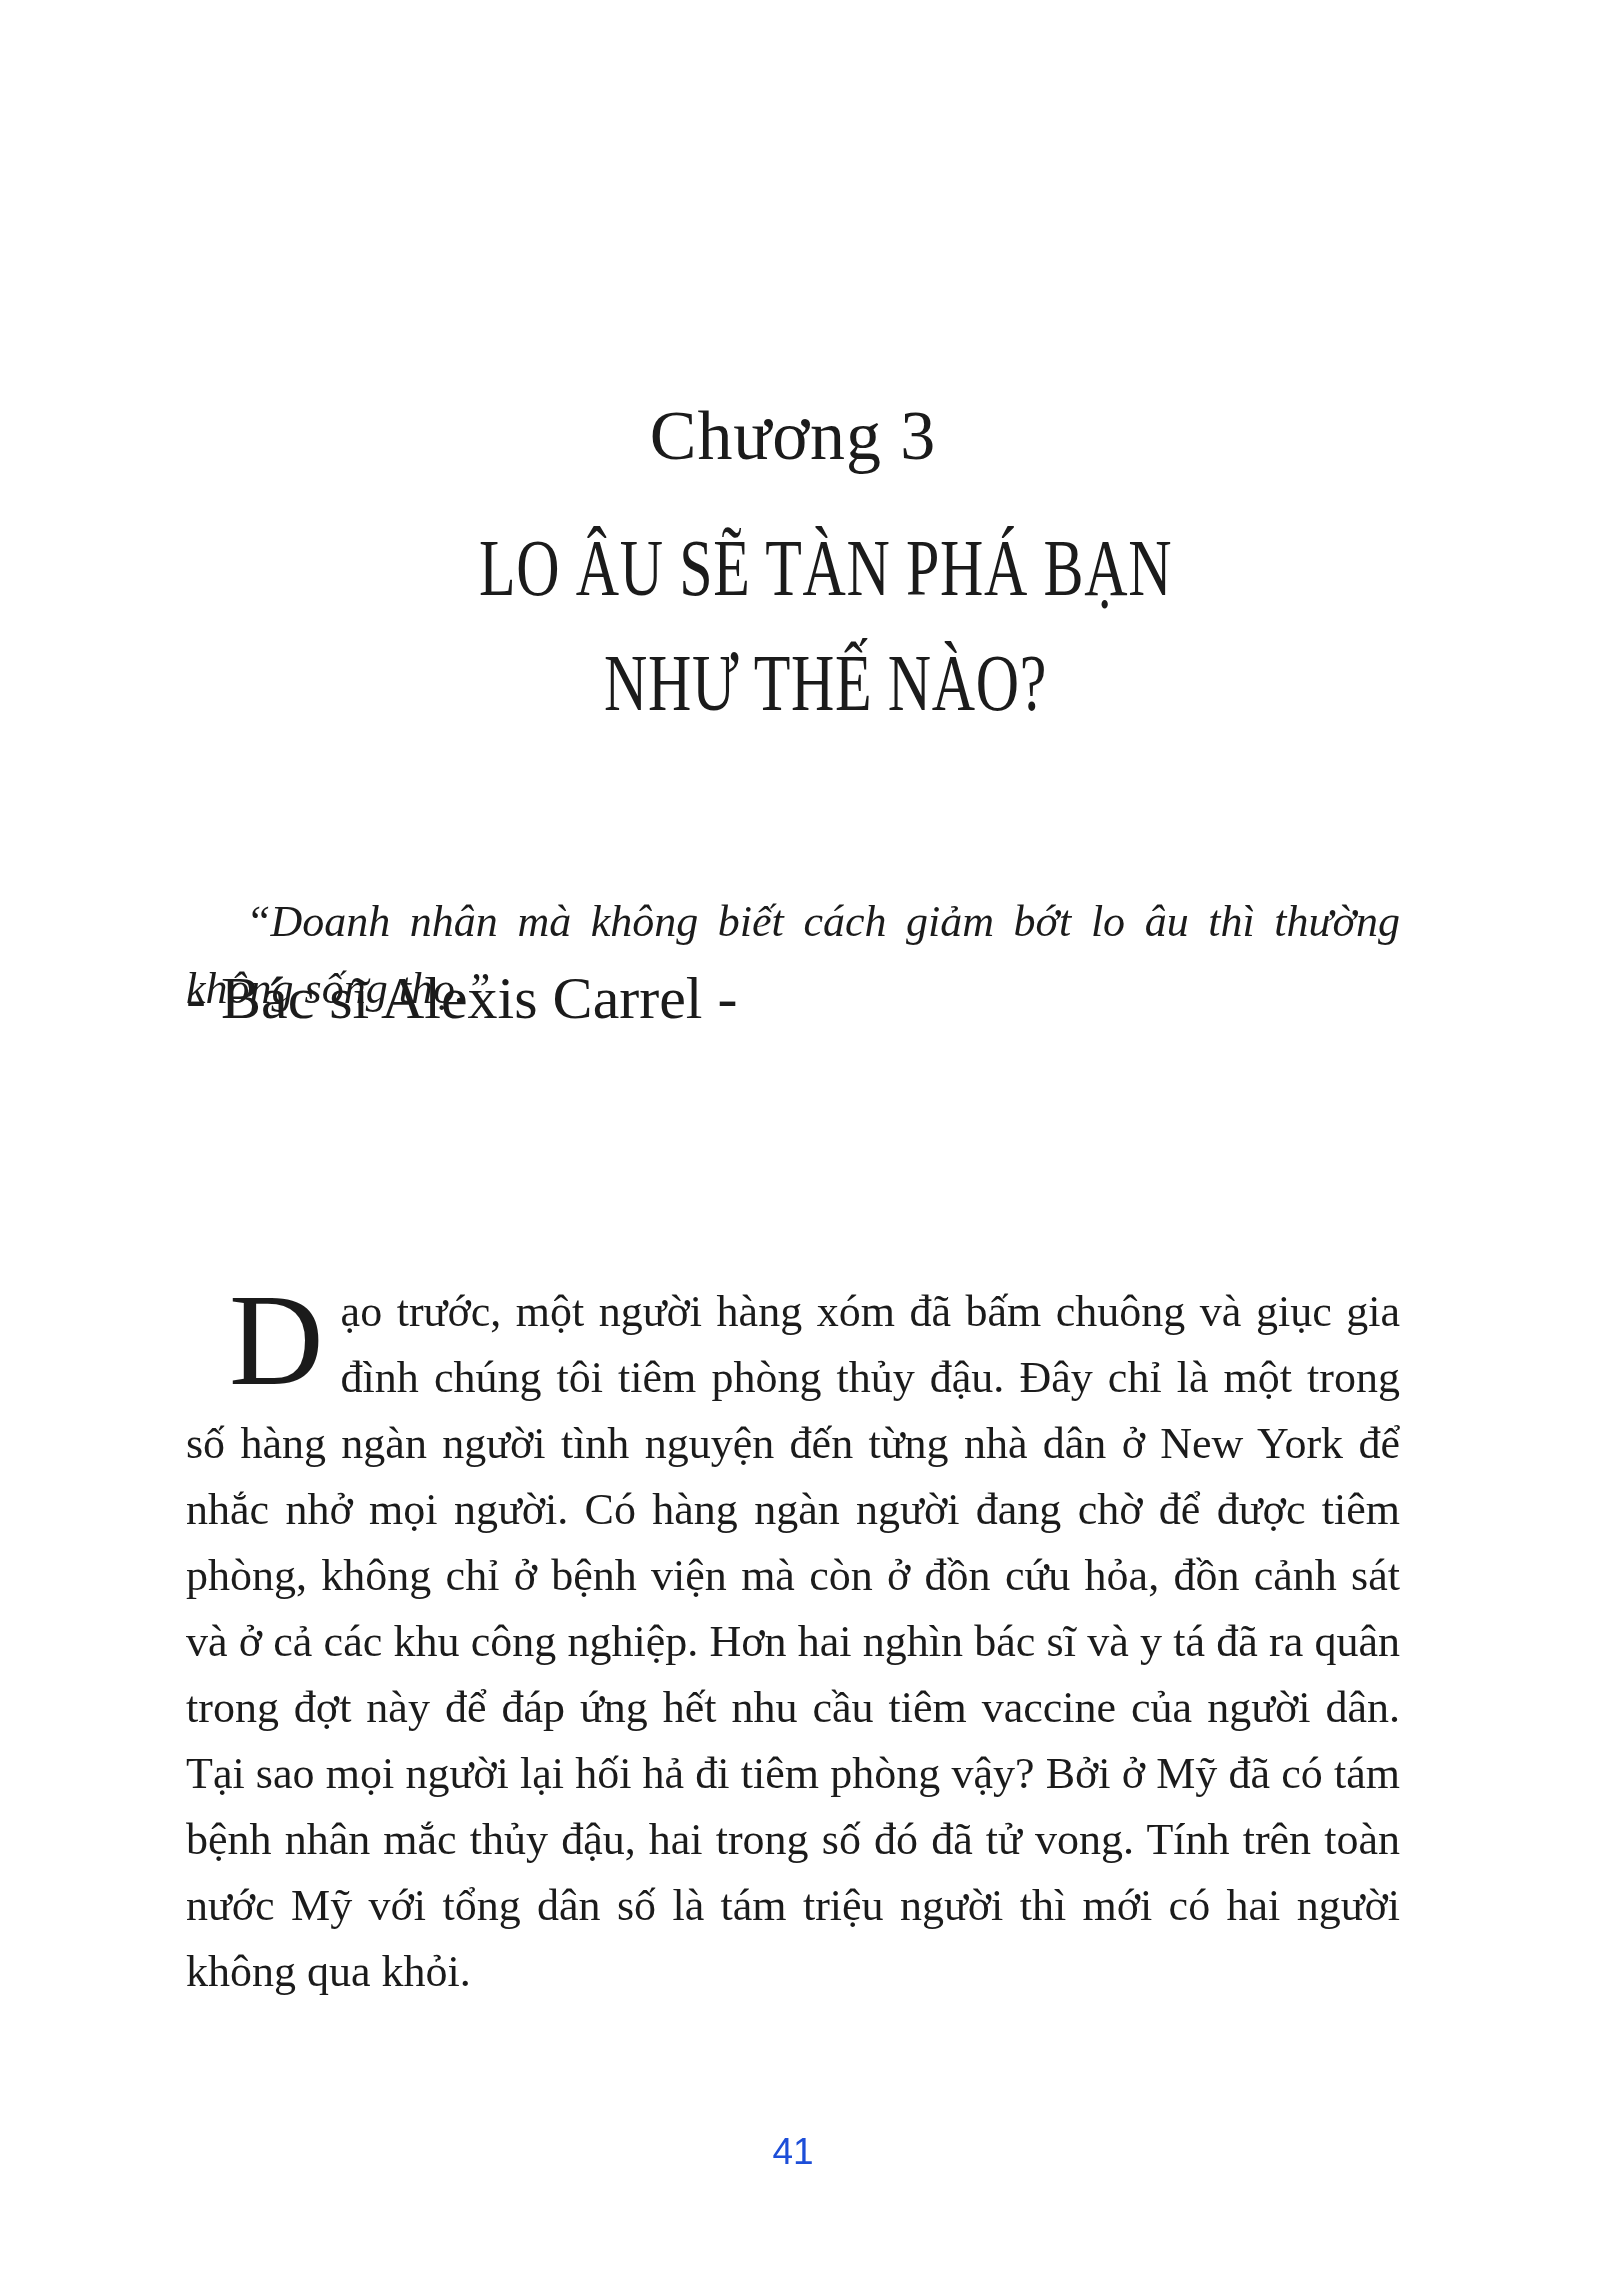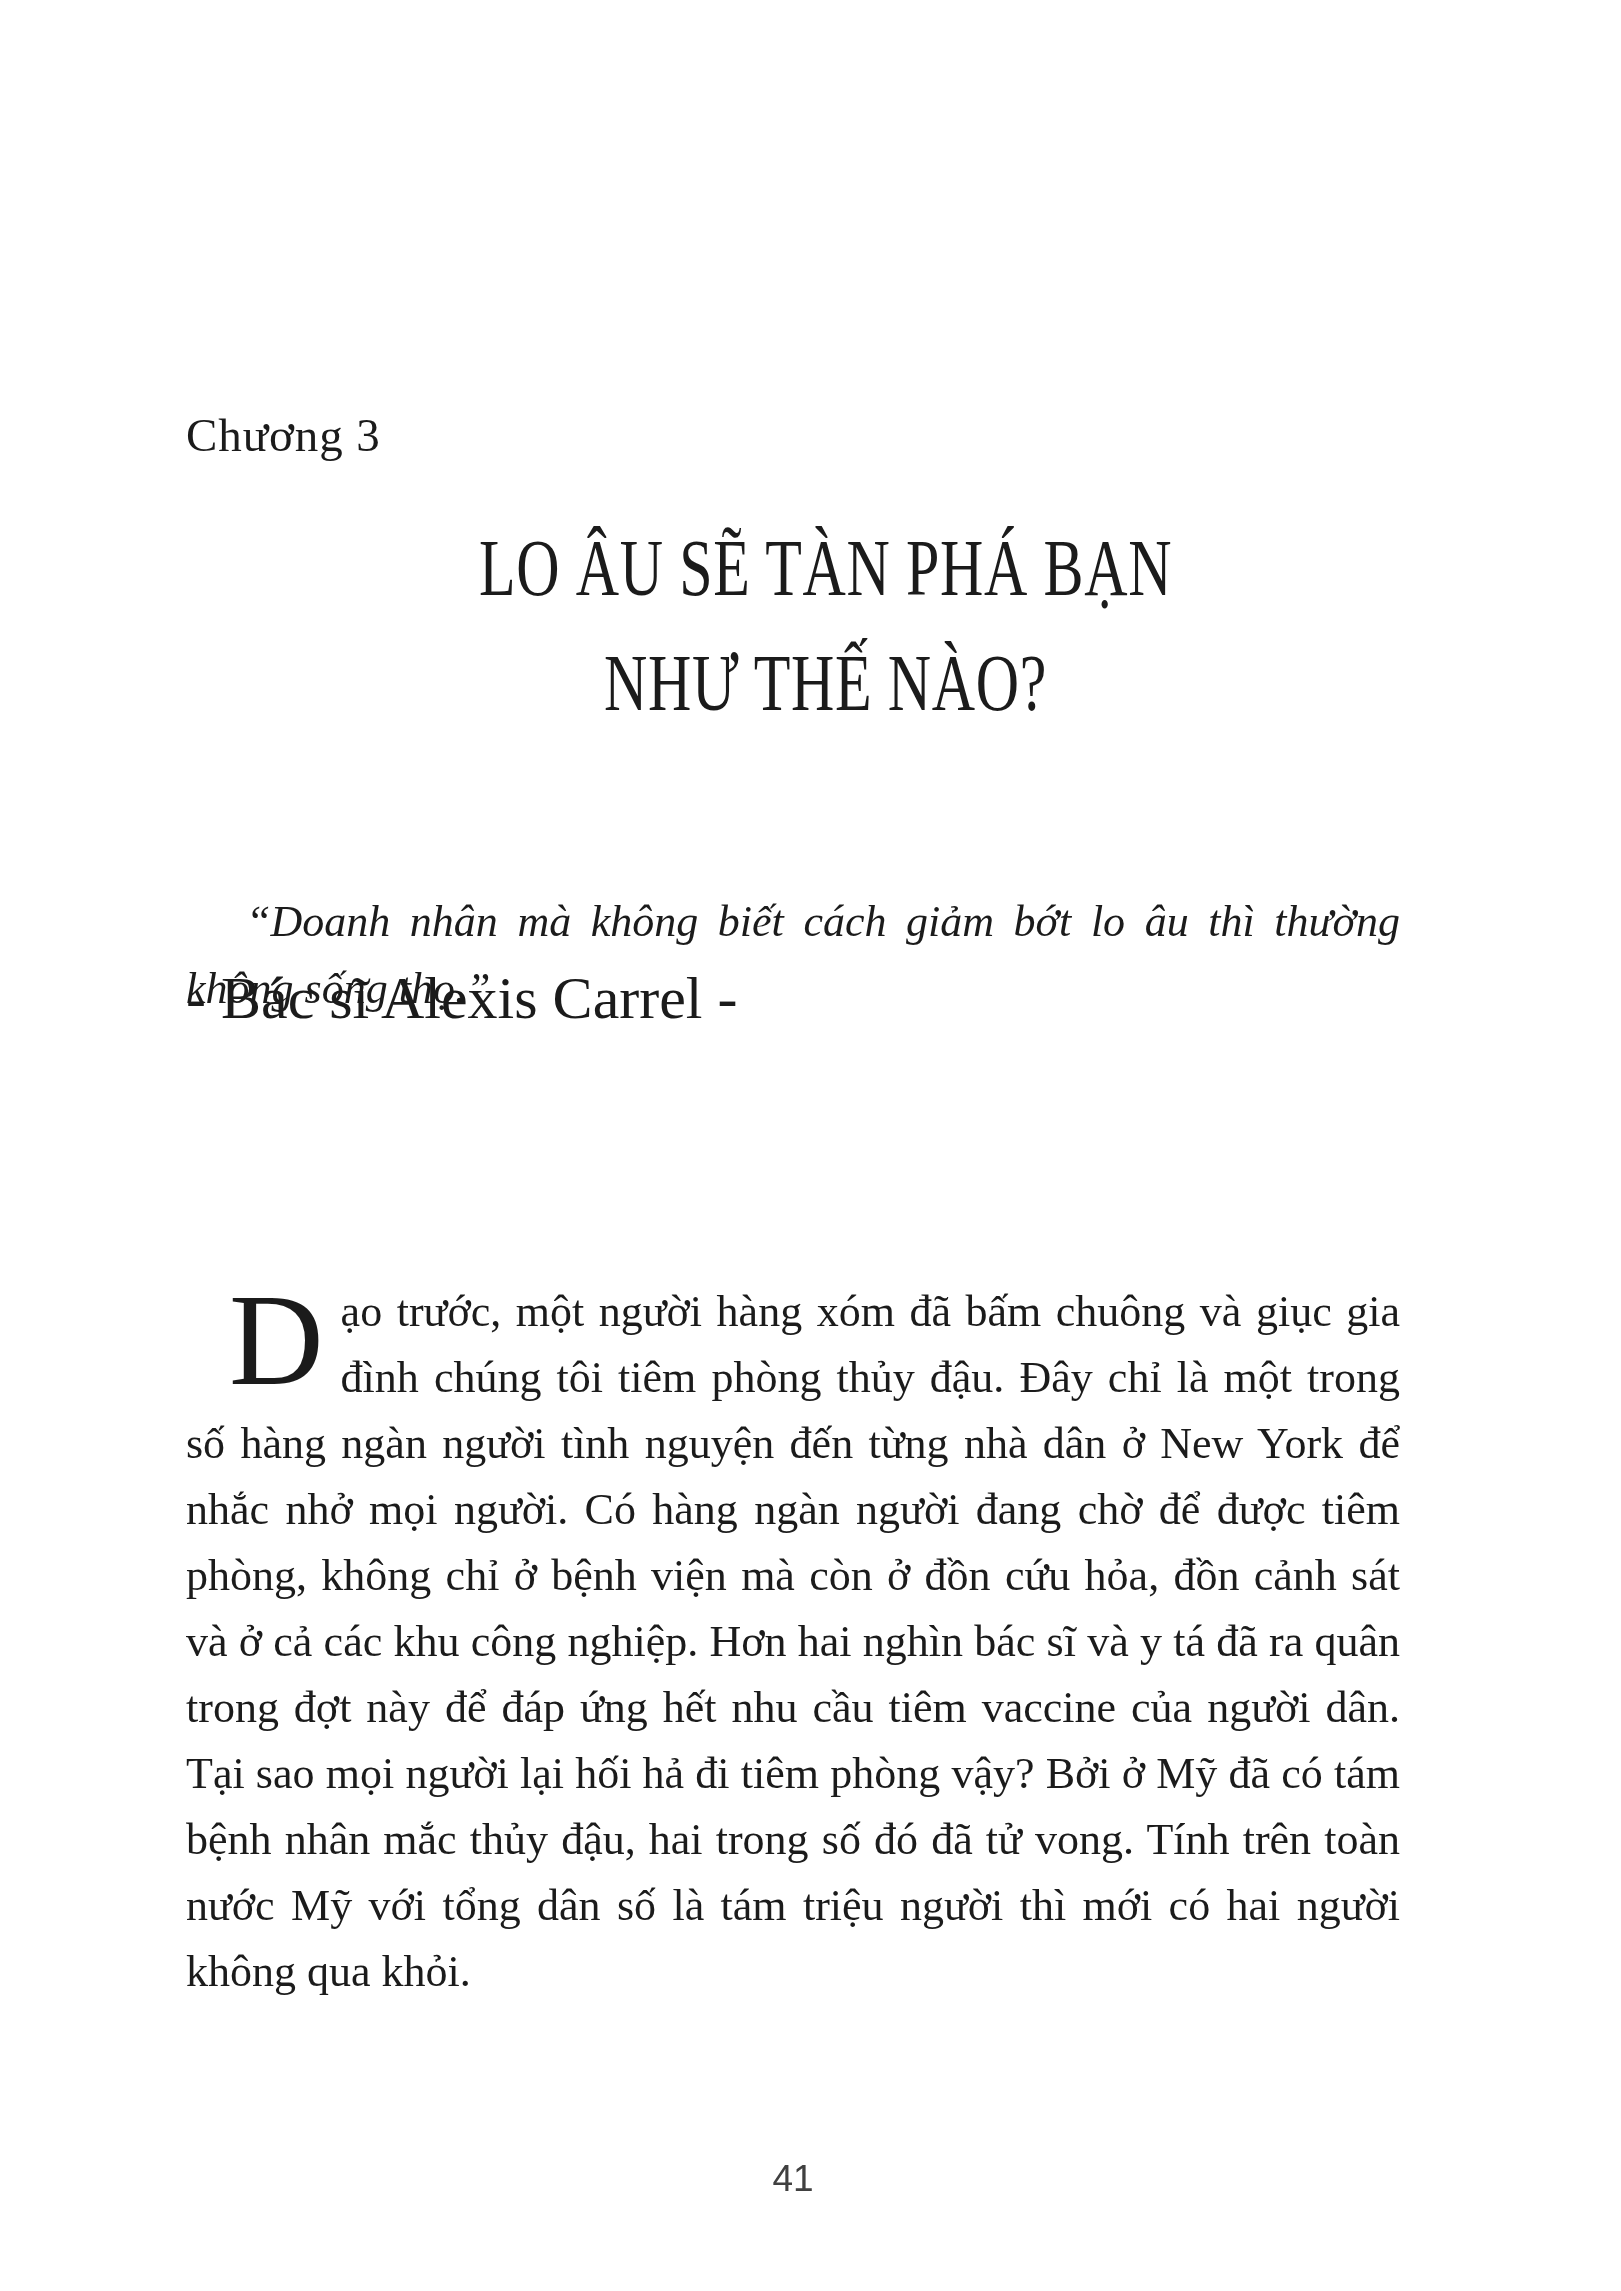--- a/index.html
+++ b/index.html
@@ -14,22 +14,22 @@
     background: #ffffff;
     color: #1b1b1b;
     font-family: "Liberation Serif", "DejaVu Serif", serif;
     overflow: hidden;
   }
   .chapter-label {
     position: absolute;
     top: 396px;
     left: 186px;
     width: 1214px;
-    text-align: left;
-    font-size: 47px;
+    text-align: center;
+    font-size: 70px;
     line-height: 79px;
     letter-spacing: 0.9px;
   }
   .chapter-title {
     position: absolute;
     top: 511px;
     left: 15px;
     width: 1621px;
     text-align: center;
     font-size: 81px;
@@ -80,22 +80,21 @@
   }
   .page-number {
     position: absolute;
     top: 2131px;
     left: 186px;
     width: 1214px;
     text-align: center;
     font-family: "Liberation Sans", "DejaVu Sans", sans-serif;
     font-size: 37px;
     line-height: 42px;
-    color: #404040;
-    margin-top: 27px;
+    color: #1d4ed8;
   }
 </style>
 </head>
 <body>
 
 <div class="page">
 
   <div class="chapter-label">Chương 3</div>
 
   <div class="chapter-title">

